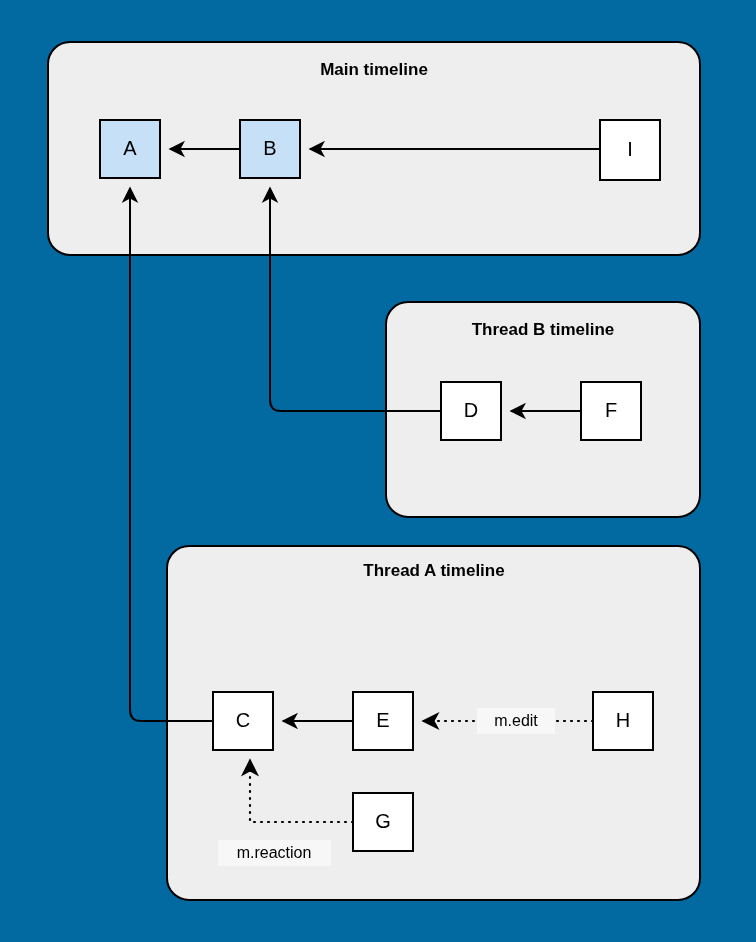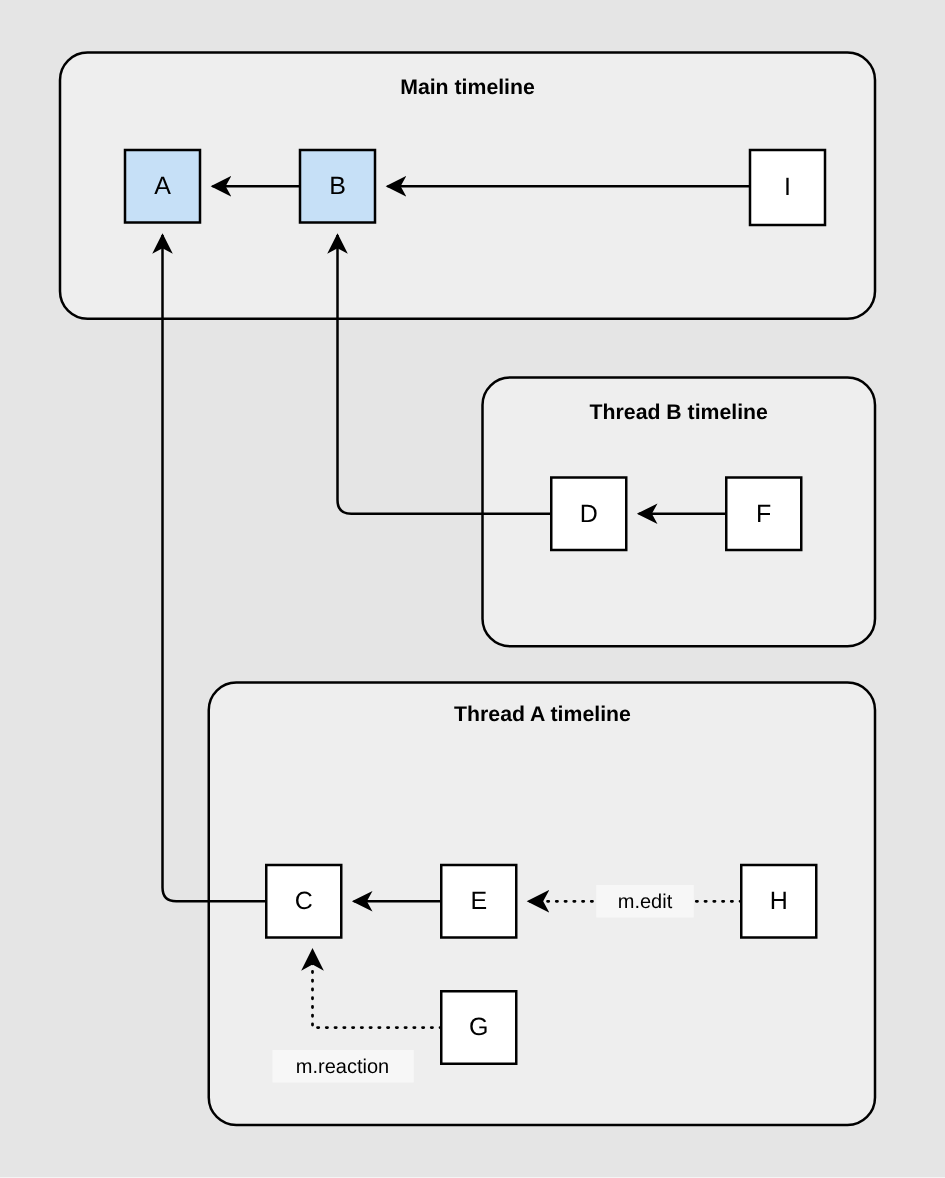--- a/index.html
+++ b/index.html
@@ -7,21 +7,21 @@
     padding: 0;
     background: #ffffff;
   }
   body {
     font-family: "Liberation Sans", sans-serif;
   }
   #canvas {
     position: relative;
     width: 756px;
     height: 942px;
-    background: #e5e5e5;
+    background: #0369a1;
     overflow: hidden;
   }
   #diagram-svg {
     position: absolute;
     left: 0;
     top: 0;
     width: 756px;
     height: 942px;
   }
   .group-rect {

